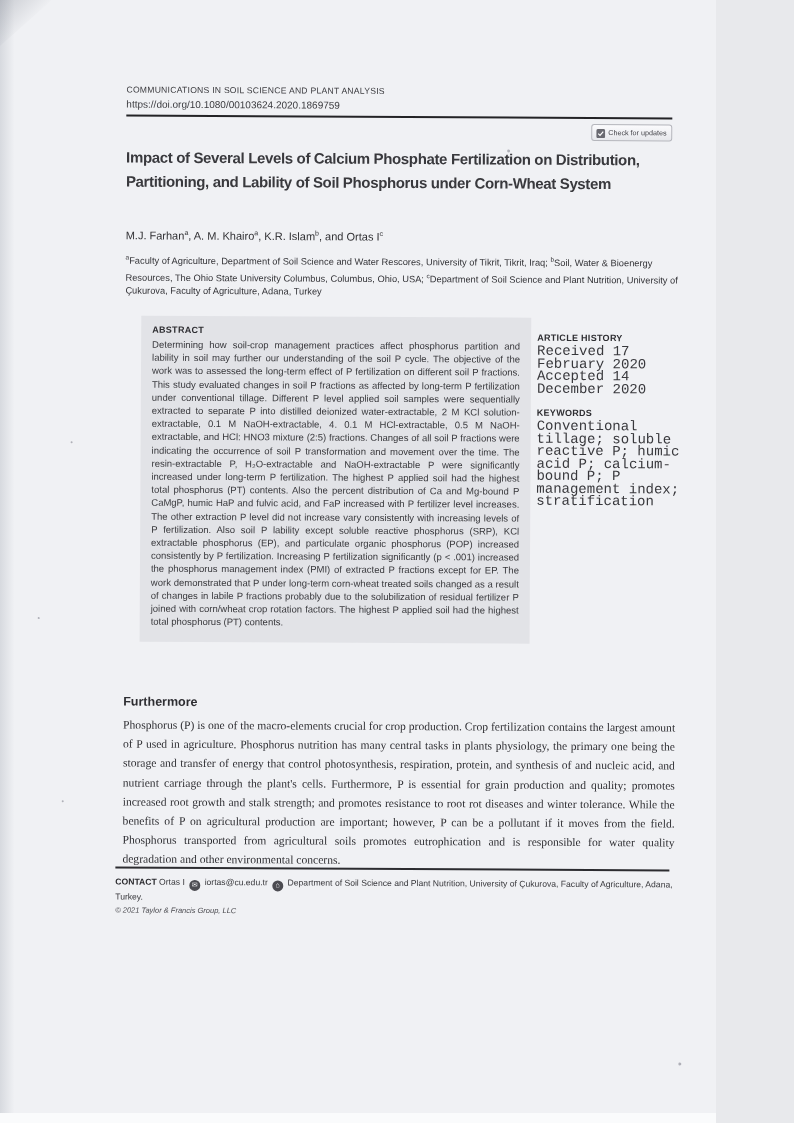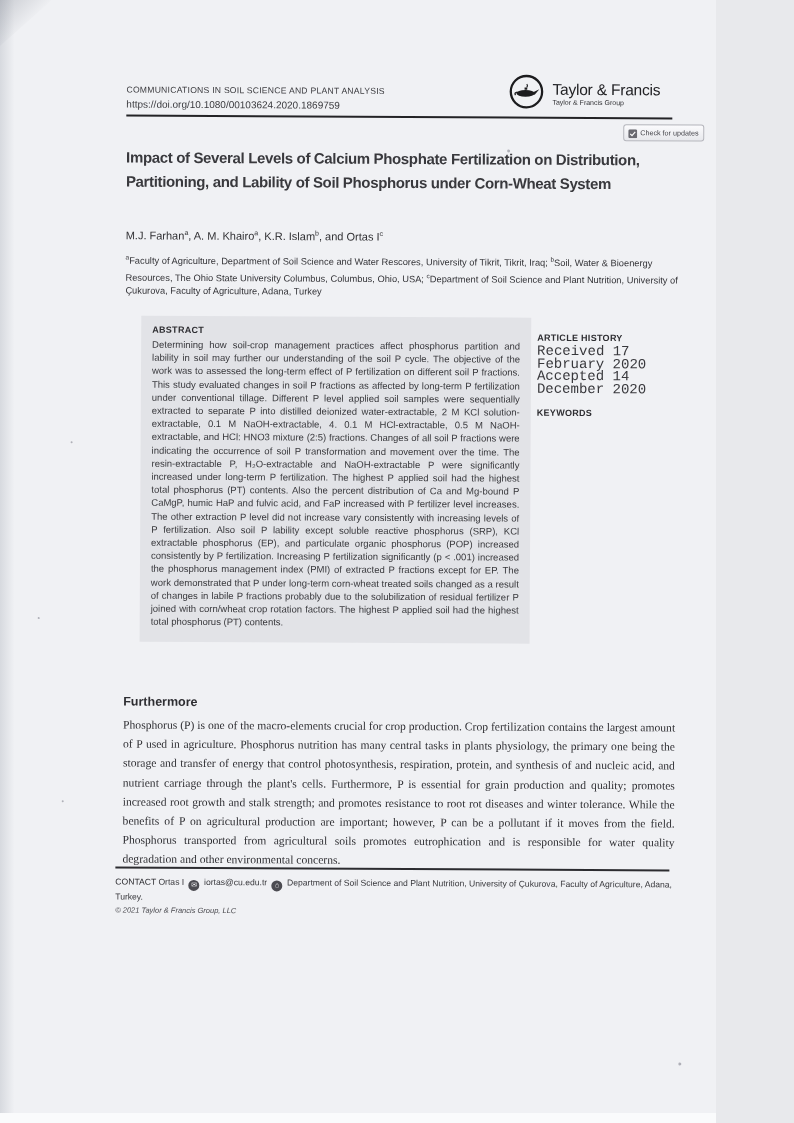--- a/index.html
+++ b/index.html
@@ -18,21 +18,21 @@
 
   
   .journal-line{left:124px;top:86px;font-size:8.6px;letter-spacing:.25px;color:#3a3a3e;font-weight:500;}
   .doi-line{left:124px;top:100px;font-size:10px;color:#3a3a3e;text-align:center;}
   .brand{left:505px;top:72px;display:flex;align-items:center;gap:7px;}
   .brand-name{font-size:15.5px;color:#222225;font-weight:500;letter-spacing:-.2px;line-height:16px;}
   .brand-group{font-size:7px;color:#333336;margin-top:1px;}
   .header-rule{left:124px;top:116px;width:546px;height:2px;background:#232326;}
   .badge{left:589px;top:123px;width:81px;height:17px;border:1px solid #b5b6bc;border-radius:3px;
          background:linear-gradient(180deg,#fbfbfd,#e7e8ec);display:flex;align-items:center;gap:3px;
-         padding:0 4px;box-sizing:border-box;cursor:pointer;margin-left:32px;}
+         padding:0 4px;box-sizing:border-box;cursor:pointer;}
   .badge-label{font-size:7.2px;color:#44444a;white-space:nowrap;}
 
   
   .title{left:124px;top:147px;width:540px;font-size:15px;font-weight:700;letter-spacing:-.35px;
          line-height:23.5px;color:#39393d;}
   .authors{left:124px;top:230px;font-size:11px;color:#313134;}
   .authors sup{font-size:7px;}
   .sep{white-space:pre;}
   .affils{left:124px;top:252px;width:556px;font-size:9.3px;line-height:13px;color:#333337;}
   .affils sup{font-size:6.5px;}
@@ -48,51 +48,35 @@
   .side-gap{height:13px;}
 
   
   .intro-heading{left:124px;top:696px;font-size:12.5px;font-weight:700;color:#2e2e32;}
   .intro-text{left:124px;top:717px;width:552px;font-family:"Liberation Serif",serif;font-size:11.6px;
               line-height:19.2px;text-align:justify;color:#2f2f33;}
 
   
   .footer-rule{left:117px;top:868px;width:554px;height:2px;background:#2c2c30;}
   .contact{left:117px;top:877px;width:560px;font-size:8.6px;line-height:12.5px;color:#38383c;}
-  .contact b{font-weight:400;color:#2a2a2e;margin-top:40px;}
+  .contact b{font-weight:700;color:#2a2a2e;margin-top:40px;}
   .cicon{display:inline-flex;align-items:center;justify-content:center;width:11px;height:11px;
          border-radius:50%;background:#4c4c52;color:#f2f2f4;font-size:7px;vertical-align:-2px;margin:0 2px;}
   .email{color:#38383c;text-decoration:none;}
   .copyright{left:117px;top:907px;font-size:7.5px;color:#4a4a4f;font-style:italic;}
 </style>
 </head>
 <body style="--paper: #f0f1f4; --abstract_bg: #e2e3e7; --rule: #232326; --text: #38383c;">
 
 <div class="page">
   <div class="tilt">
 
     <div class="abs journal-line">COMMUNICATIONS IN SOIL SCIENCE AND PLANT ANALYSIS</div>
     <div class="abs doi-line">https://doi.org/10.1080/00103624.2020.1869759</div>
 
-    <div class="abs brand">
-      <span>
-        <svg viewBox="0 0 40 40" width="38" height="38" aria-hidden="true">
-          <circle cx="20" cy="20" r="16.5" fill="none" stroke="#1c1c1e" stroke-width="2.4"></circle>
-          <ellipse cx="19" cy="21.8" rx="9.6" ry="3.5" fill="#1c1c1e"></ellipse>
-          <path d="M27 20.5 L33.5 17.5 L28.5 23.5 Z" fill="#1c1c1e"></path>
-          <path d="M10.5 20.5 q-3.8 .6 -2 3.2" stroke="#1c1c1e" stroke-width="1.4" fill="none"></path>
-          <rect x="18" y="15.6" width="2.8" height="2.4" fill="#1c1c1e"></rect>
-          <path d="M20.2 12.2 q1.6 1.6 0 3.2" stroke="#1c1c1e" stroke-width="1.2" fill="none"></path>
-        </svg>
-      </span>
-      <span>
-        <div class="brand-name">Taylor &amp; Francis</div>
-        <div class="brand-group">Taylor &amp; Francis Group</div>
-      </span>
-    </div>
 
     <div class="abs header-rule"></div>
 
     <div class="abs badge">
       <span>
         <svg width="9" height="9" viewBox="0 0 9 9" aria-hidden="true">
           <rect width="9" height="9" rx="1.6" fill="#6a6a71"></rect>
           <path d="M2 4.6 L3.8 6.4 L7 2.6" stroke="#fff" stroke-width="1.2" fill="none"></path>
         </svg>
       </span>
@@ -111,20 +95,21 @@
       <div class="abstract-label">ABSTRACT</div>
       <div class="abstract-text">Determining how soil-crop management practices affect phosphorus partition and lability in soil may further our understanding of the soil P cycle. The objective of the work was to assessed the long-term effect of P fertilization on different soil P fractions. This study evaluated changes in soil P fractions as affected by long-term P fertilization under conventional tillage. Different P level applied soil samples were sequentially extracted to separate P into distilled deionized water-extractable, 2 M KCl solution-extractable, 0.1 M NaOH-extractable, 4. 0.1 M HCl-extractable, 0.5 M NaOH-extractable, and HCl: HNO3 mixture (2:5) fractions. Changes of all soil P fractions were indicating the occurrence of soil P transformation and movement over the time. The resin-extractable P, H₂O-extractable and NaOH-extractable P were significantly increased under long-term P fertilization. The highest P applied soil had the highest total phosphorus (PT) contents. Also the percent distribution of Ca and Mg-bound P CaMgP, humic HaP and fulvic acid, and FaP increased with P fertilizer level increases. The other extraction P level did not increase vary consistently with increasing levels of P fertilization. Also soil P lability except soluble reactive phosphorus (SRP), KCl extractable phosphorus (EP), and particulate organic phosphorus (POP) increased consistently by P fertilization. Increasing P fertilization significantly (p &lt; .001) increased the phosphorus management index (PMI) of extracted P fractions except for EP. The work demonstrated that P under long-term corn-wheat treated soils changed as a result of changes in labile P fractions probably due to the solubilization of residual fertilizer P joined with corn/wheat crop rotation factors. The highest P applied soil had the highest total phosphorus (PT) contents.</div>
     </div>
 
     <div class="abs sidebar">
       <div class="side-label">ARTICLE HISTORY</div>
       <div class="side-item">Received 17 February 2020</div>
       <div class="side-item">Accepted 14 December 2020</div>
       <div class="side-gap"></div>
       <div class="side-label">KEYWORDS</div>
+      <div class="side-item">Conventional tillage; soluble reactive P; humic acid P; calcium-bound P; P management index; stratification</div>
     </div>
 
     <h2 class="abs intro-heading" style="margin:0;">Furthermore</h2>
     <p class="abs intro-text" style="margin:0;">Phosphorus (P) is one of the macro-elements crucial for crop production. Crop fertilization contains the largest amount of P used in agriculture. Phosphorus nutrition has many central tasks in plants physiology, the primary one being the storage and transfer of energy that control photosynthesis, respiration, protein, and synthesis of and nucleic acid, and nutrient carriage through the plant's cells. Furthermore, P is essential for grain production and quality; promotes increased root growth and stalk strength; and promotes resistance to root rot diseases and winter tolerance. While the benefits of P on agricultural production are important; however, P can be a pollutant if it moves from the field. Phosphorus transported from agricultural soils promotes eutrophication and is responsible for water quality degradation and other environmental concerns.</p>
 
     <div class="abs footer-rule"></div>
     <div class="abs contact">
       <b>CONTACT</b>
       <span>Ortas I</span>
       <span class="cicon">✉</span>

